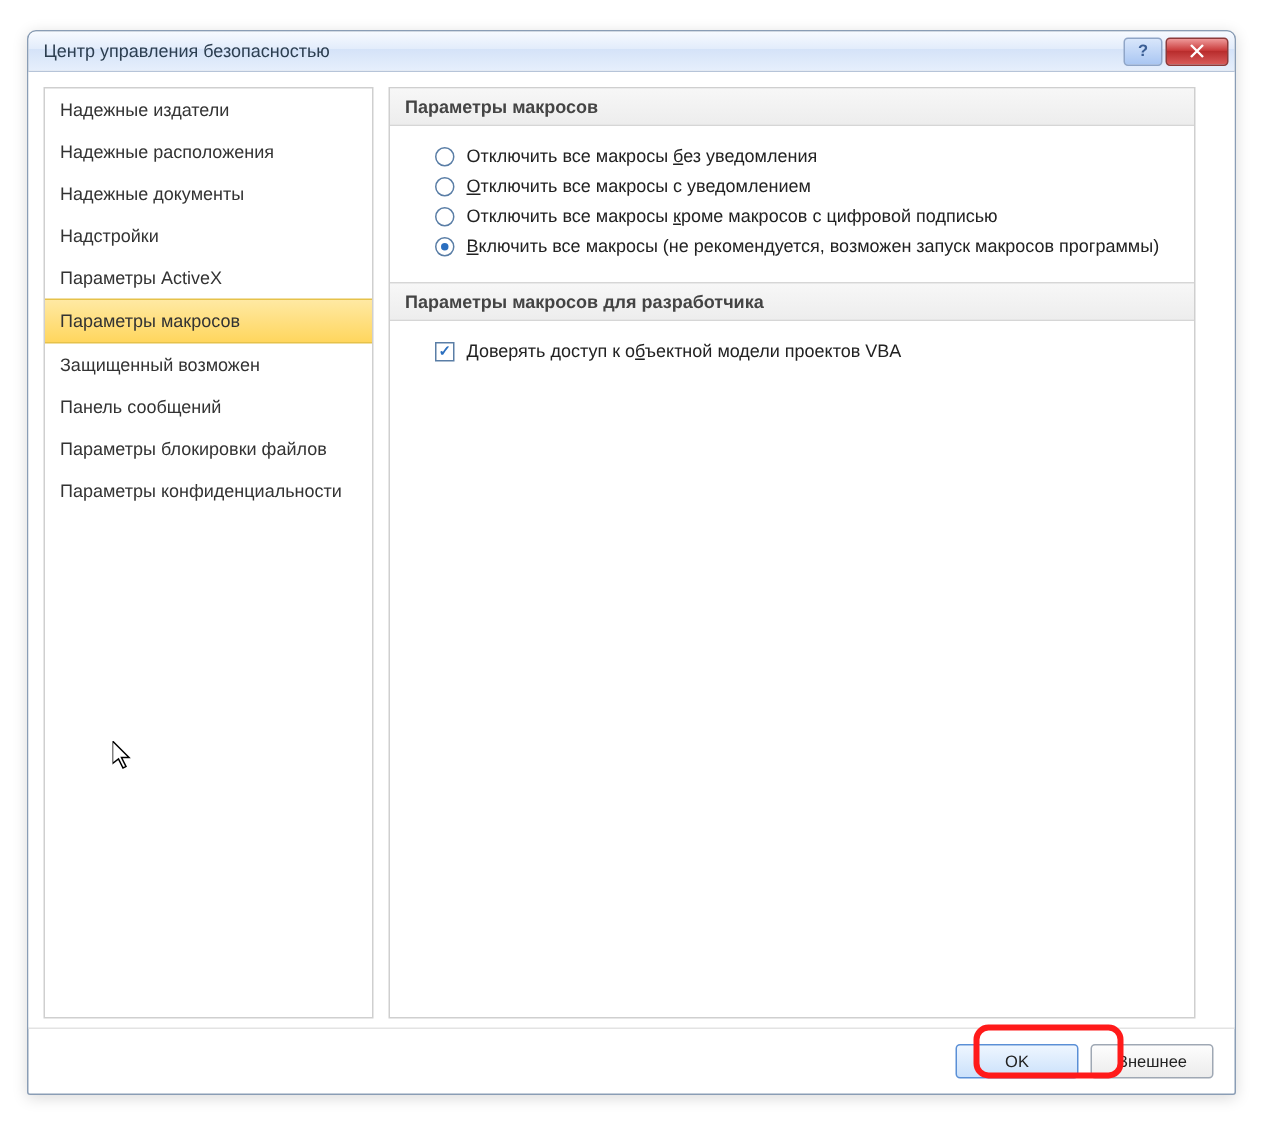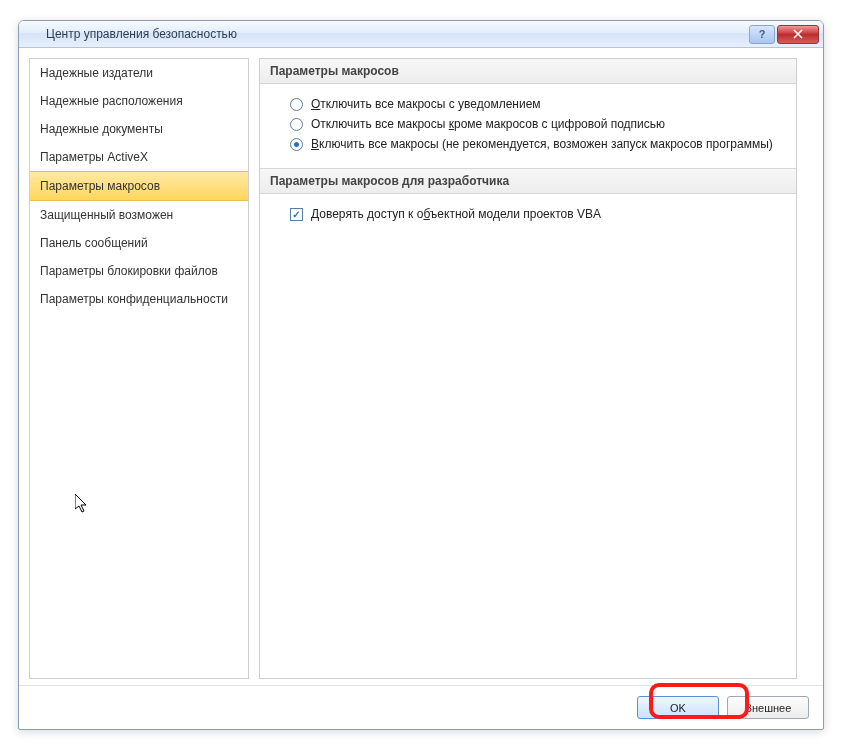--- a/index.html
+++ b/index.html
@@ -29,21 +29,20 @@
     border-bottom: 1px solid #b6c4d8;
     border-radius: 5px 5px 0 0;
     display: flex;
     align-items: center;
     padding: 0 4px 0 10px;
   }
   .titlebar .title {
     flex: 1;
     color: #2c3e50;
     font-size: 12px;
-    margin-left: 17px;
   }
   .win-btn {
     height: 19px;
     border: 1px solid #8fa5c7;
     border-radius: 3px;
     margin-left: 2px;
     display: flex;
     align-items: center;
     justify-content: center;
     font-size: 11px;
@@ -188,31 +187,36 @@
           <path d="M1 1 L9 9 M9 1 L1 9" stroke-width="1.6"></path>
         </svg>
     </div>
   </div>
 
   <div class="content">
     <div class="sidebar" id="sidebar">
         <div class="sidebar-item">Надежные издатели</div>
         <div class="sidebar-item">Надежные расположения</div>
         <div class="sidebar-item">Надежные документы</div>
+        <div class="sidebar-item">Надстройки</div>
         <div class="sidebar-item">Параметры ActiveX</div>
         <div class="sidebar-item selected">Параметры макросов</div>
         <div class="sidebar-item">Защищенный возможен</div>
         <div class="sidebar-item">Панель сообщений</div>
         <div class="sidebar-item">Параметры блокировки файлов</div>
         <div class="sidebar-item">Параметры конфиденциальности</div>
       </div>
 
     <div class="main">
       <div class="section-header">Параметры макросов</div>
       <div class="section-body" id="radios">
+          <div class="radio-row">
+            <span class="radio"></span>
+            <span><span>Отключить все макросы </span><span class="underline-char">б</span><span>ез уведомления</span></span>
+          </div>
           <div class="radio-row">
             <span class="radio"></span>
             <span><span></span><span class="underline-char">О</span><span>тключить все макросы с уведомлением</span></span>
           </div>
           <div class="radio-row">
             <span class="radio"></span>
             <span><span>Отключить все макросы </span><span class="underline-char">к</span><span>роме макросов с цифровой подписью</span></span>
           </div>
           <div class="radio-row">
             <span class="radio checked"></span>

